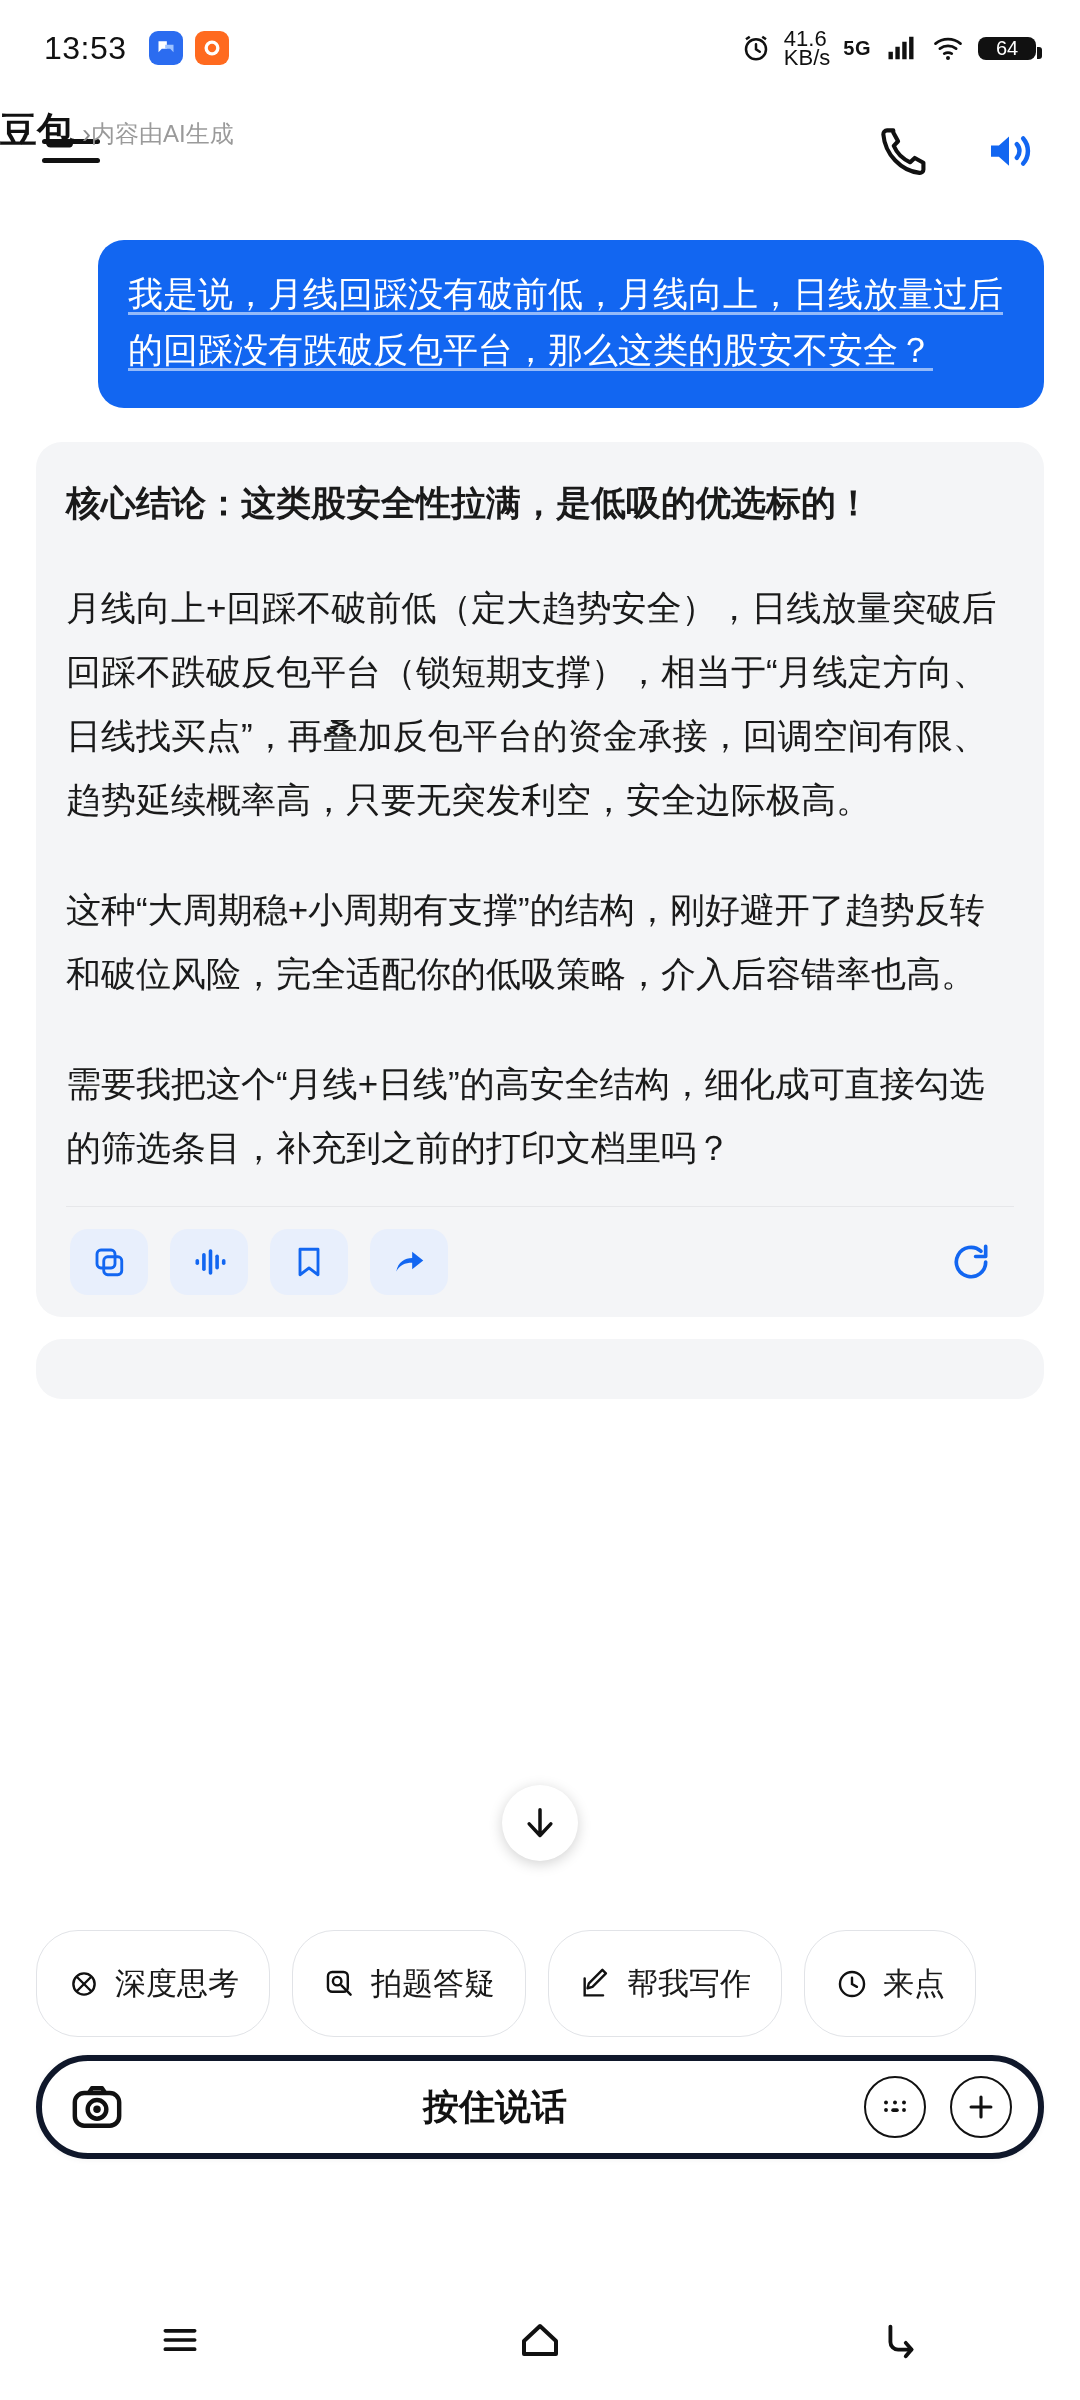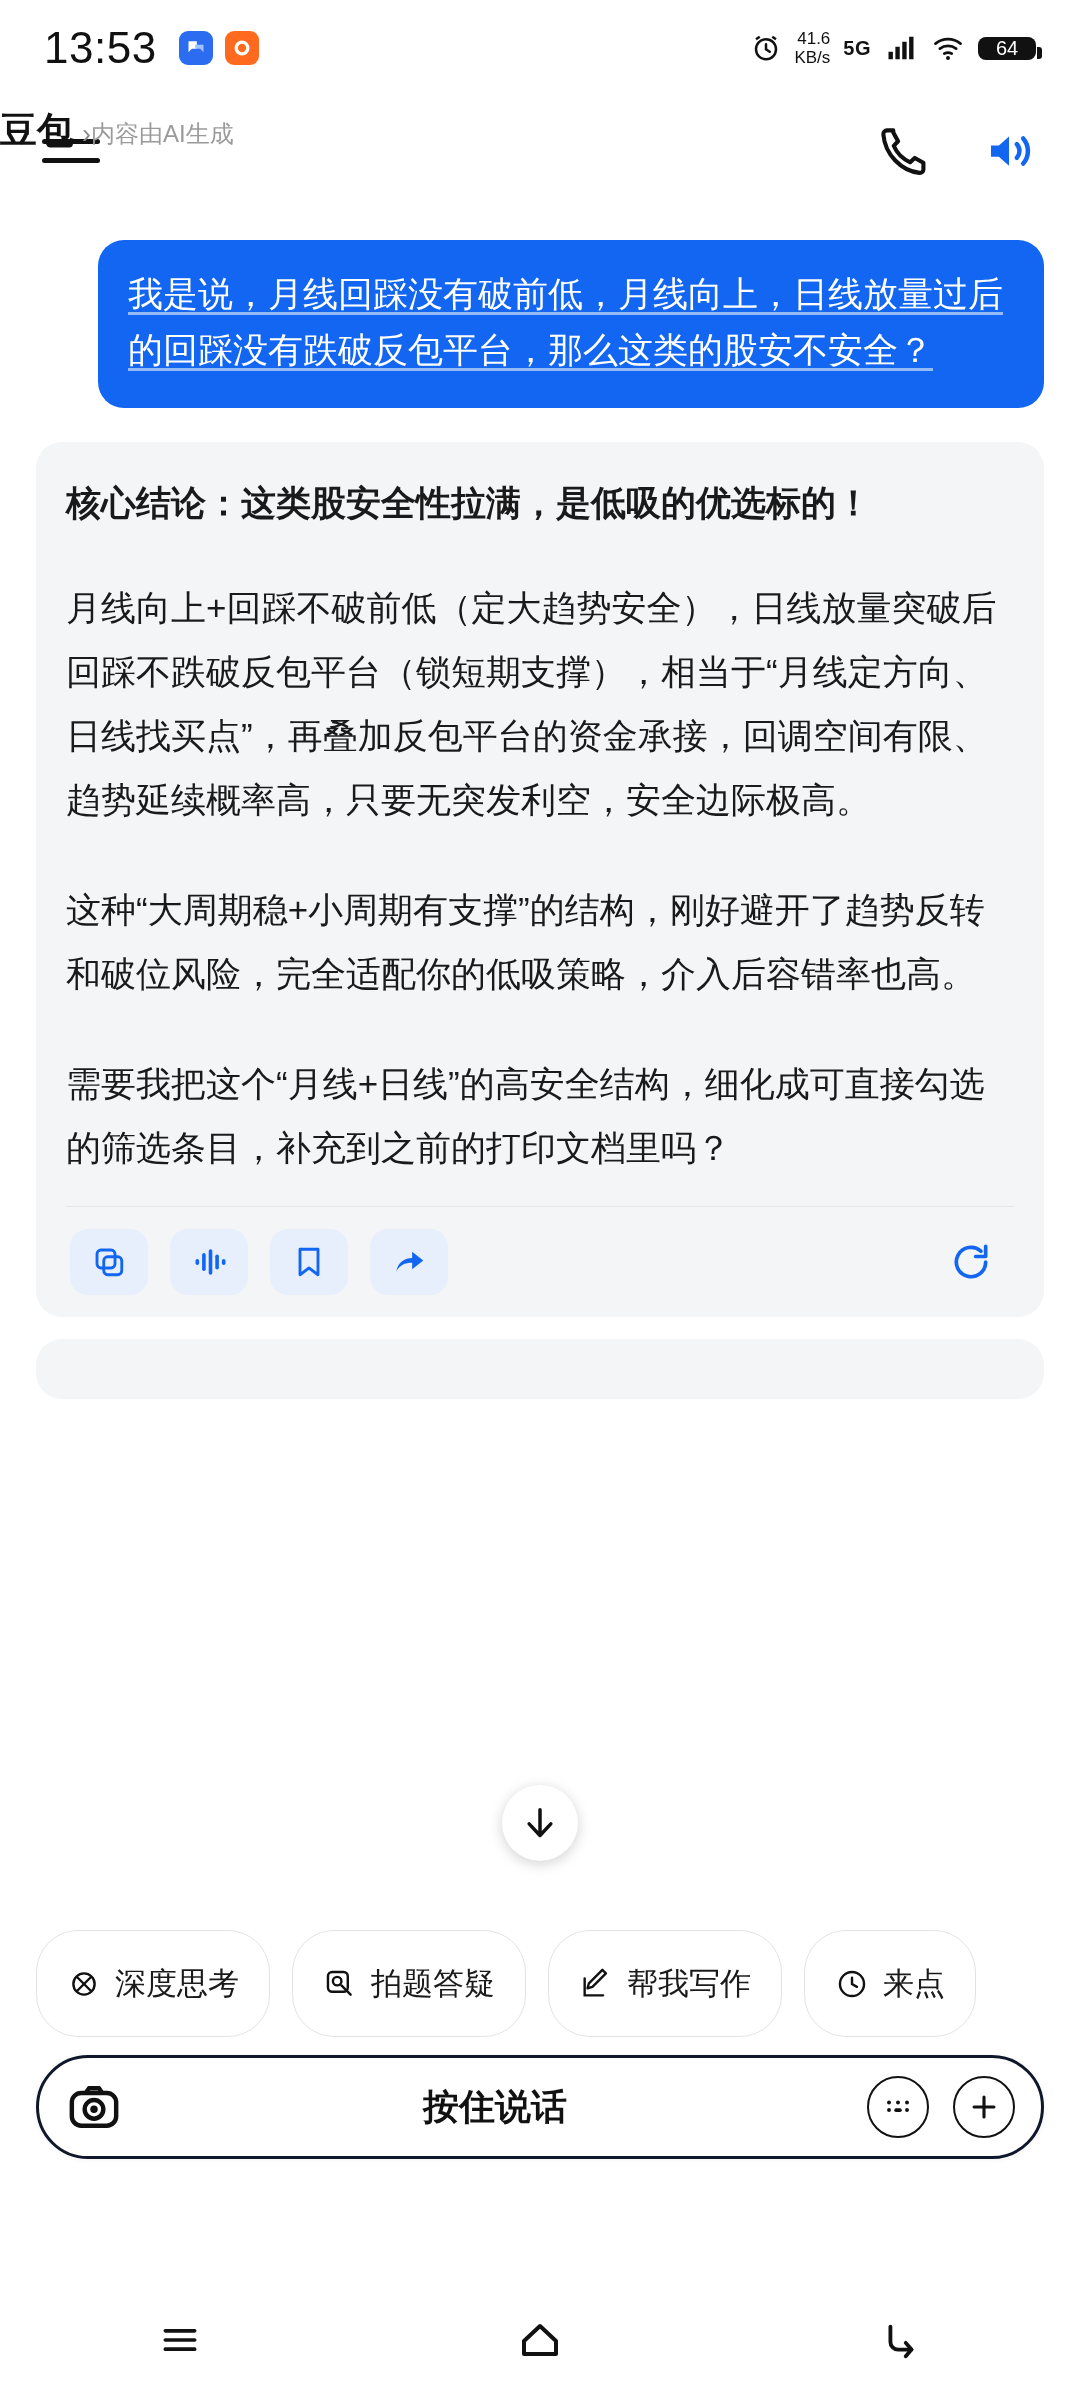--- a/index.html
+++ b/index.html
@@ -14,38 +14,38 @@
 
   
   .statusbar {
     height: 96px;
     display: flex;
     align-items: center;
     padding: 0 44px;
     color: #111;
   }
   .sb-time {
-    font-size: 44px;
+    font-size: 32px;
     letter-spacing: 0.5px;
     color: #111;
   }
   .sb-left-icons { display: flex; align-items: center; gap: 12px; margin-left: 22px; }
   .sb-appicon {
     width: 34px; height: 34px; border-radius: 9px;
     display: flex; align-items: center; justify-content: center;
     font-size: 18px; color: #fff;
   }
   .sb-appicon.blue { background: #2b6cf0; }
   .sb-appicon.orange { background: #ff6a1f; }
   .sb-right {
     margin-left: auto;
     display: flex; align-items: center; gap: 13px;
   }
   .sb-netspeed {
-    font-size: 17px; line-height: 19px; text-align: right; color: #111;
+    font-size: 22px; line-height: 19px; text-align: left; color: #111;
   }
   .sb-5g { font-size: 20px; color: #111; font-weight: 600; letter-spacing: .5px;}
   .sb-battery {
     width: 58px; height: 23px; border-radius: 8px; background: #111;
     color: #fff; font-size: 20px; display: flex; align-items: center;
     justify-content: center; position: relative;
   }
   .sb-battery::after {
     content: ""; position: absolute; right: -6px; top: 10px;
     width: 5px; height: 12px; background: #111; border-radius: 0 3px 3px 0;
@@ -164,21 +164,21 @@
     white-space: nowrap;
   }
 
   
   .inputbar {
     position: absolute;
     top: 2055px;
     left: 36px; right: 36px;
     height: 104px;
     background: #fff;
-    border: 3px solid #0f172a;
+    border: 6px solid #0f172a;
     border-radius: 52px;
     display: flex;
     align-items: center;
     padding: 0 26px;
     box-shadow: 0 1px 6px rgba(0,0,0,.05);
   }
   .talk-label {
     flex: 1;
     text-align: center;
     font-size: 36px;

